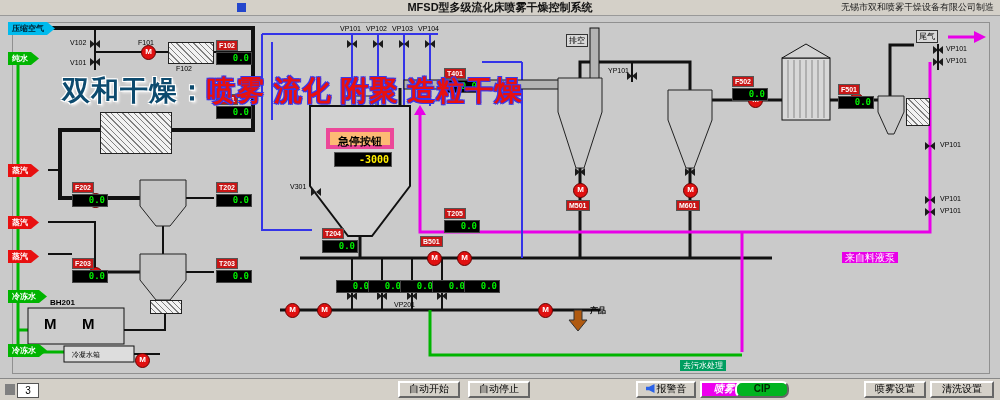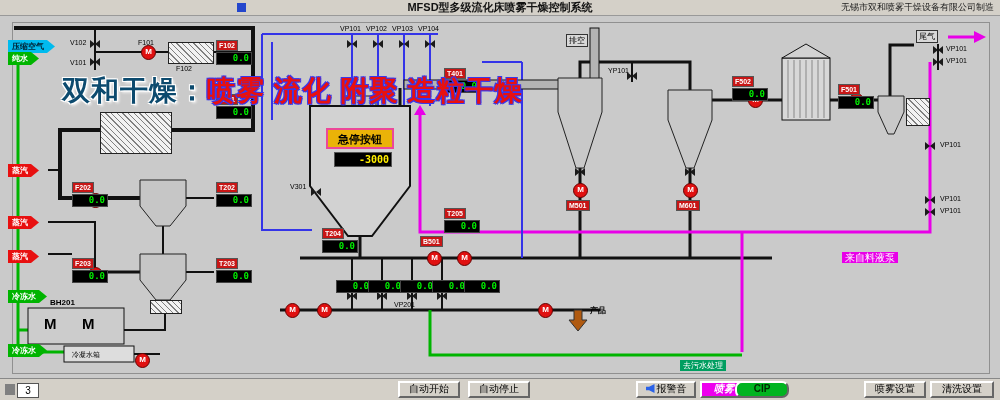--- a/index.html
+++ b/index.html
@@ -43,22 +43,22 @@
   .lbl.mglyph{font-size:15px;font-weight:bold;line-height:15px;}
   .fan{position:absolute;z-index:28;width:13px;height:13px;margin:-7px 0 0 -7px;border-radius:50%;
        background:#e01010;border:1px solid #600;color:#fff;font-size:8px;font-weight:bold;
        text-align:center;line-height:12px;cursor:pointer;}
   .valve{position:absolute;z-index:27;width:10px;height:8px;margin:-4px 0 0 -5px;cursor:pointer;}
   .valve::before{content:'';position:absolute;left:0;top:0;border-top:4px solid transparent;
        border-bottom:4px solid transparent;border-left:5px solid #1a1a1a;}
   .valve::after{content:'';position:absolute;right:0;top:0;border-top:4px solid transparent;
        border-bottom:4px solid transparent;border-right:5px solid #1a1a1a;}
   
-  .estop-btn{position:absolute;left:326px;top:128px;width:68px;height:21px;background:#eab308;
-       border:2px solid #ec4899;color:#000;font-weight:bold;font-size:11px;text-align:center;
+  .estop-btn{position:absolute;left:326px;top:128px;width:68px;height:21px;background:#fdba74;
+       border:4px solid #ec4899;color:#000;font-weight:bold;font-size:11px;text-align:center;
        line-height:18px;z-index:35;box-sizing:border-box;cursor:pointer;}
   .estop-val{position:absolute;left:334px;top:152px;width:52px;height:13px;background:#000;
        color:#ffee00;font-family:"DejaVu Sans Mono",monospace;font-size:10px;font-weight:bold;
        text-align:right;padding:0 2px;line-height:13px;z-index:35;border:1px solid #555;}
   
   .toolbar{position:absolute;left:0;top:378px;width:1000px;height:22px;background:#d4d0c8;
        border-top:1px solid #888;z-index:70;}
   .tb-btn{position:absolute;top:2px;height:17px;background:#d4d0c8;border:2px solid;
        border-color:#fff #666 #666 #fff;font-size:10px;text-align:center;line-height:12px;
        box-sizing:border-box;color:#000;cursor:pointer;white-space:nowrap;}
@@ -154,21 +154,21 @@
     <div class="counter-box">3</div>
   <div class="tb-btn default" style="left: 398px; top: 2px; width: 62px;"><span>自动开始</span></div>
       <div class="tb-btn default" style="left: 468px; top: 2px; width: 62px;"><span>自动停止</span></div>
       <div class="tb-btn alarm" style="left: 636px; top: 2px; width: 60px;"><span class="alarm-icon"></span><span>报警音</span></div>
       <div class="tb-btn spray" style="left: 700px; top: 2px; width: 48px; font-style: italic;"><span>喷雾</span></div>
       <div class="tb-btn cip" style="left: 735px; top: 2px; width: 54px; border-radius: 7px;"><span>CIP</span></div>
       <div class="tb-btn default" style="left: 864px; top: 2px; width: 62px;"><span>喷雾设置</span></div>
       <div class="tb-btn default" style="left: 930px; top: 2px; width: 64px;"><span>清洗设置</span></div>
     </div>
 
-<div class="supply-arrow" style="left: 8px; top: 22px; background: rgb(0, 187, 238); color: rgb(0, 34, 51); margin-top: 18px;">压缩空气</div>
+<div class="supply-arrow" style="left: 8px; top: 22px; background: rgb(0, 187, 238); color: rgb(0, 34, 51);">压缩空气</div>
     <div class="supply-arrow" style="left: 8px; top: 52px; background: rgb(0, 180, 0); color: rgb(255, 255, 255);">纯水</div>
     <div class="supply-arrow" style="left: 8px; top: 164px; background: rgb(232, 16, 16); color: rgb(255, 255, 255);">蒸汽</div>
     <div class="supply-arrow" style="left: 8px; top: 216px; background: rgb(232, 16, 16); color: rgb(255, 255, 255);">蒸汽</div>
     <div class="supply-arrow" style="left: 8px; top: 250px; background: rgb(232, 16, 16); color: rgb(255, 255, 255);">蒸汽</div>
     <div class="supply-arrow" style="left: 8px; top: 290px; background: rgb(0, 180, 0); color: rgb(255, 255, 255);">冷冻水</div>
     <div class="supply-arrow" style="left: 8px; top: 344px; background: rgb(0, 180, 0); color: rgb(255, 255, 255);">冷冻水</div>
     <div class="instr" style="left: 216px; top: 34px;"><div class="instr-tag">F102</div><div class="instr-val">0.0</div></div>
     <div class="instr" style="left: 216px; top: 88px;"><div class="instr-tag">T201</div><div class="instr-val">0.0</div></div>
     <div class="instr" style="left: 444px; top: 62px;"><div class="instr-tag">T401</div><div class="instr-val">0.0</div></div>
     <div class="instr" style="left: 216px; top: 176px;"><div class="instr-tag">T202</div><div class="instr-val">0.0</div></div>

